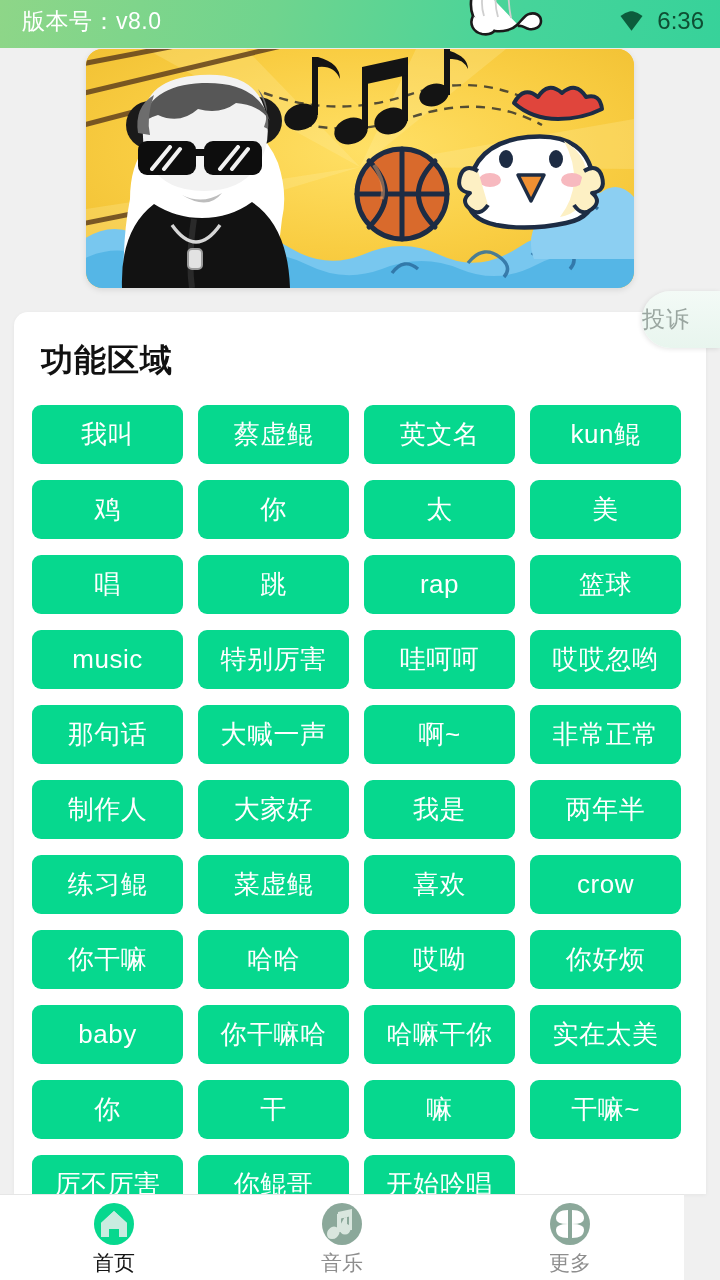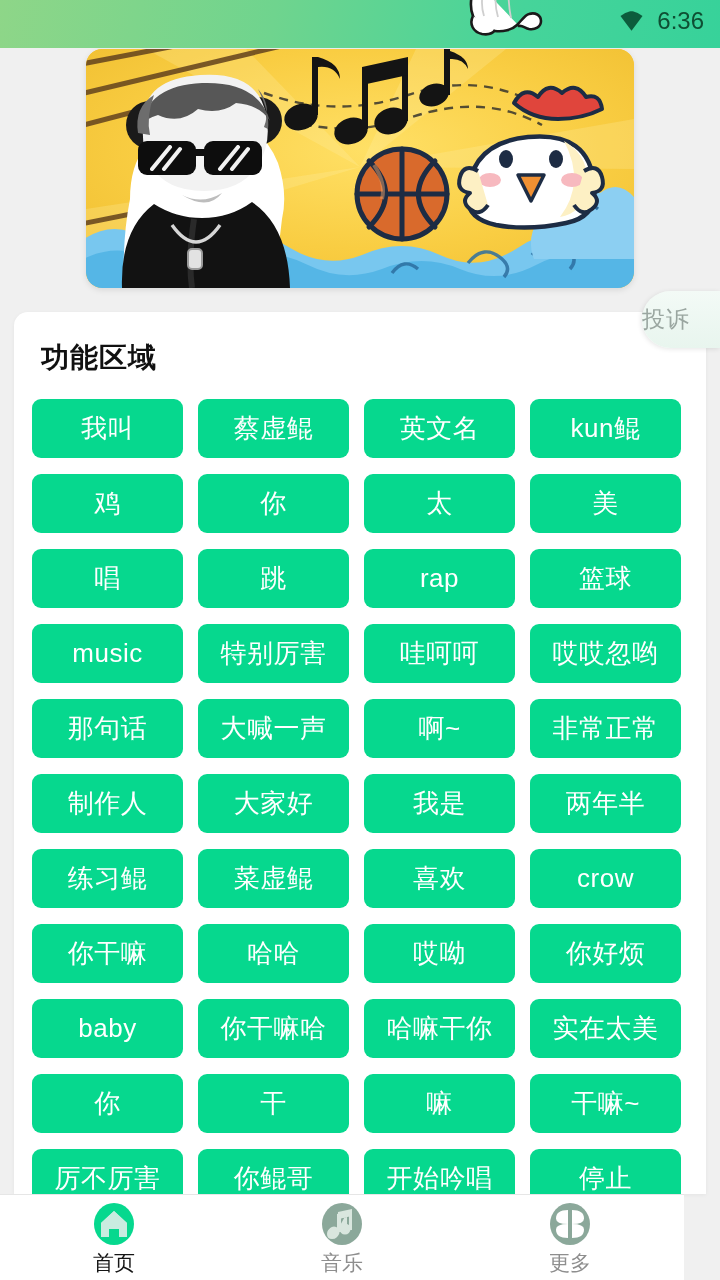--- a/index.html
+++ b/index.html
@@ -50,21 +50,21 @@
   }
   .complaint span { font-size:23px; color:#9aa6a0; letter-spacing:1px; }
 
   
   .card {
     position:absolute; left:14px; top:312px; width:692px; height:882px;
     background:#ffffff; border-radius:14px 14px 0 0; overflow:hidden;
     box-shadow:0 1px 4px rgba(0,0,0,.05);
   }
   .card-title {
-    font-size:28px; font-weight:bold; color:#111;
+    font-size:32px; font-weight:bold; color:#111;
     margin:27px 0 0 27px; letter-spacing:1px;
   }
   .grid {
     margin:22px 0 0 18px; width:656px;
     display:grid; grid-template-columns:repeat(4,151px);
     column-gap:15px; row-gap:16px;
   }
   .fbtn {
     height:59px; border-radius:9px;
     background:#06d88e; border:none;
@@ -88,20 +88,21 @@
   .nav-label { font-size:21px; line-height:24px; }
   .nav-item.active .nav-label { color:#151515; }
   .nav-item .nav-label { color:#8e8e8e; }
 </style>
 </head>
 <body>
 
 <div id="app">
 
   <div class="header">
+    <div class="version">版本号：v8.0</div>
     <div class="statusright">
       <svg class="wifi-icon" viewBox="0 0 24 24">
         <path d="M2.2 7.2 C6 4.1 9.9 2.8 12 2.8 C14.1 2.8 18 4.1 21.8 7.2 L12 20.2 Z" fill="#0c5c3c"></path>
       </svg>
       <div class="clock">6:36</div>
     </div>
   </div>
 
   <svg class="glove" viewBox="0 0 110 56">
     <g transform="translate(0,-6)">
@@ -282,21 +283,20 @@
         <button class="fbtn">你干嘛哈</button>
         <button class="fbtn">哈嘛干你</button>
         <button class="fbtn">实在太美</button>
         <button class="fbtn">你</button>
         <button class="fbtn">干</button>
         <button class="fbtn">嘛</button>
         <button class="fbtn">干嘛~</button>
         <button class="fbtn">厉不厉害</button>
         <button class="fbtn">你鲲哥</button>
         <button class="fbtn">开始吟唱</button>
-        <button class="fbtn">停止</button>
       </div>
   </div>
 
   <div class="nav">
 
     <div class="nav-item active">
       <svg class="nav-icon" viewBox="0 0 46 46">
         <ellipse cx="23" cy="23" rx="20" ry="21" fill="#06d88e"></ellipse>
         <path d="M23 10 L36 22 L36 36 L28 36 L28 28 L18 28 L18 36 L10 36 L10 22 Z" fill="#c9ece0"></path>
         <path d="M23 10 L36 22 L36 25 L10 25 L10 22 Z" fill="#c9ece0"></path>

